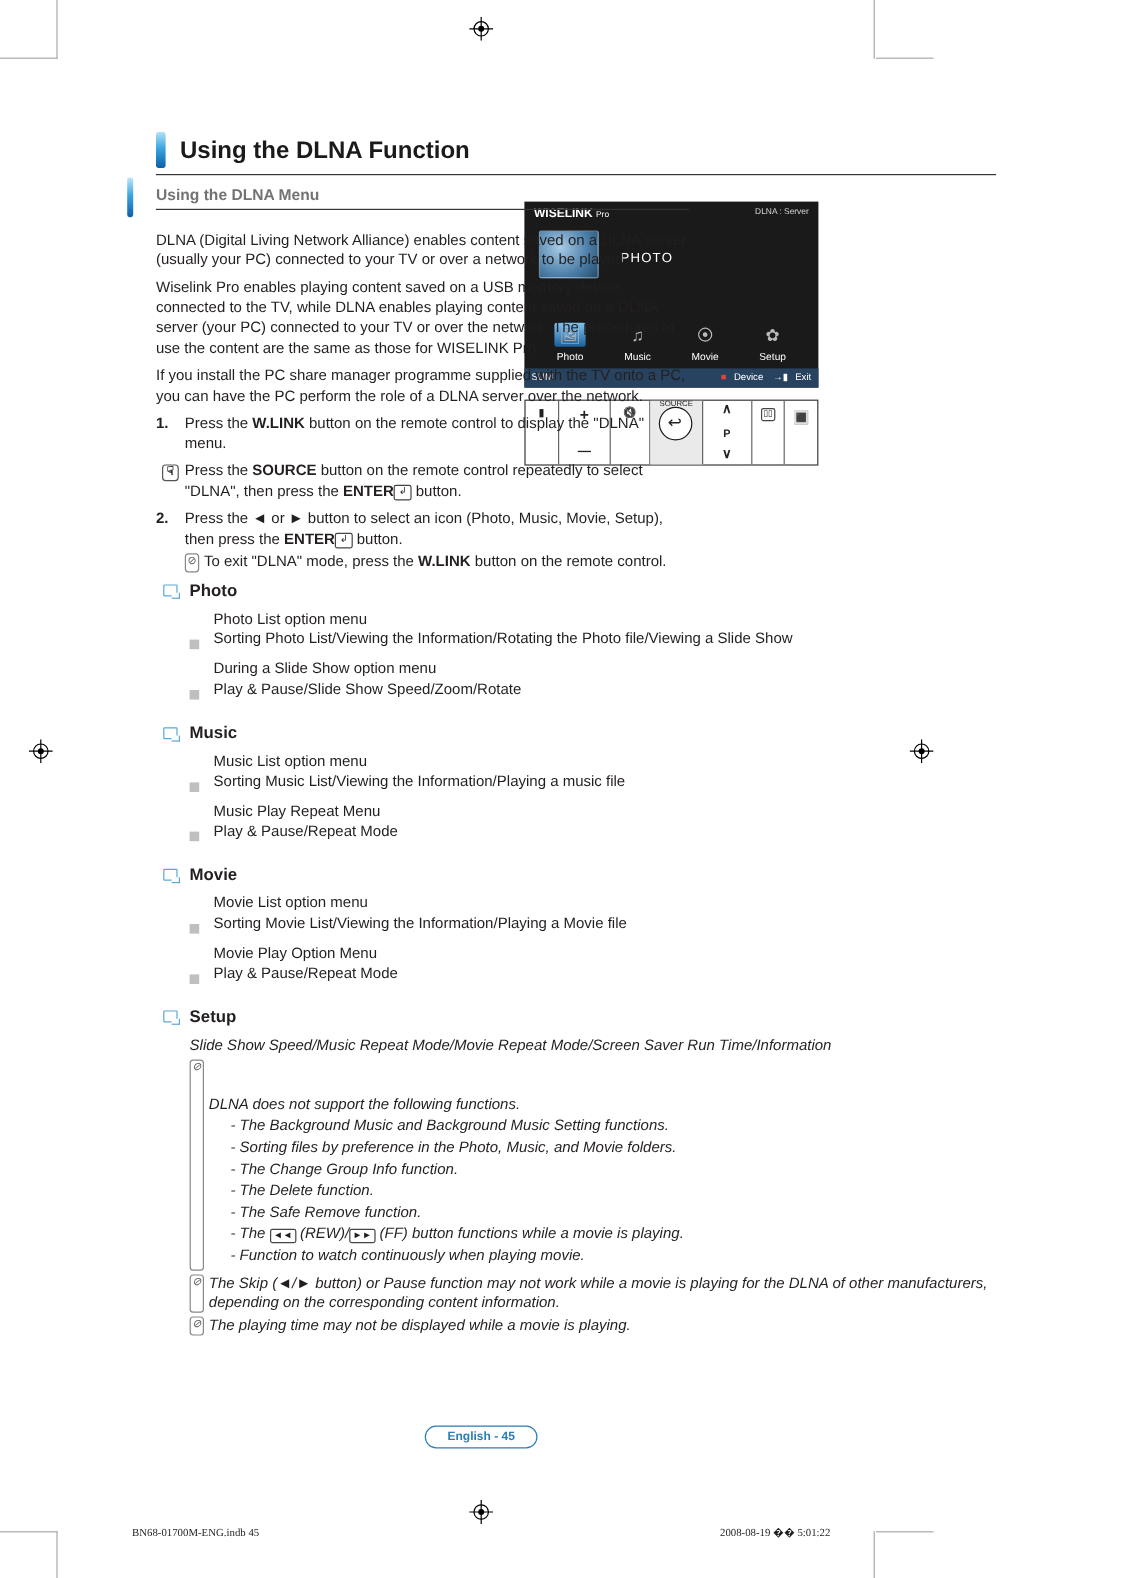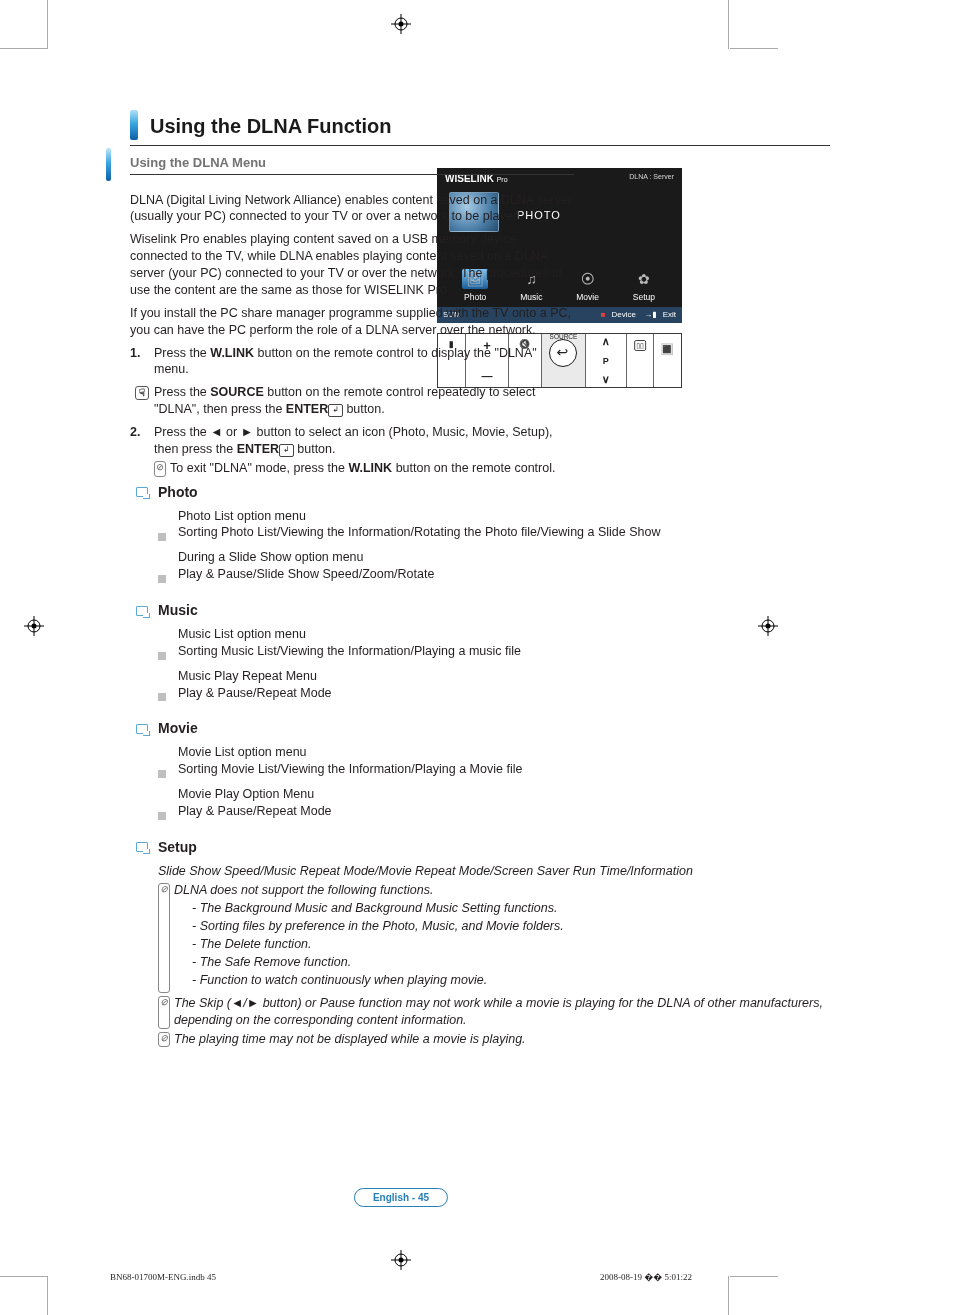--- a/index.html
+++ b/index.html
@@ -556,27 +556,29 @@
     </div>
 
     <div class="cat-head">
         <span class="sq"></span>
         <span>Setup</span>
       </div>
     <div class="setup-body">
       <div>Slide Show Speed/Music Repeat Mode/Movie Repeat Mode/Screen Saver Run Time/Information</div>
       <div class="note-line" style="margin-left:0;">
         <span class="note-icon">⊘</span>
-        <div style="flex:1;">
+        <div style="flex:1;margin-top:30px;">
           <div>DLNA does not support the following functions.</div>
           <div class="dash-list">
             <div>- <span>The Background Music and Background Music Setting functions.</span></div>
             <div>- <span>Sorting files by preference in the Photo, Music, and Movie folders.</span></div>
+            <div>- <span>The Change Group Info function.</span></div>
             <div>- <span>The Delete function.</span></div>
             <div>- <span>The Safe Remove function.</span></div>
+            <div>- <span>The </span><span class="rewff">◄◄</span><span> (REW)/</span><span class="rewff">►►</span><span> (FF) button functions while a movie is playing.</span></div>
             <div>- <span>Function to watch continuously when playing movie.</span></div>
           </div>
         </div>
       </div>
       <div class="note-line" style="margin-left:0;">
         <span class="note-icon">⊘</span>
         <span>The Skip (◄/► button) or Pause function may not work while a movie is playing for the DLNA of other manufacturers, depending on the corresponding content information.</span>
       </div>
       <div class="note-line" style="margin-left:0;">
         <span class="note-icon">⊘</span>

